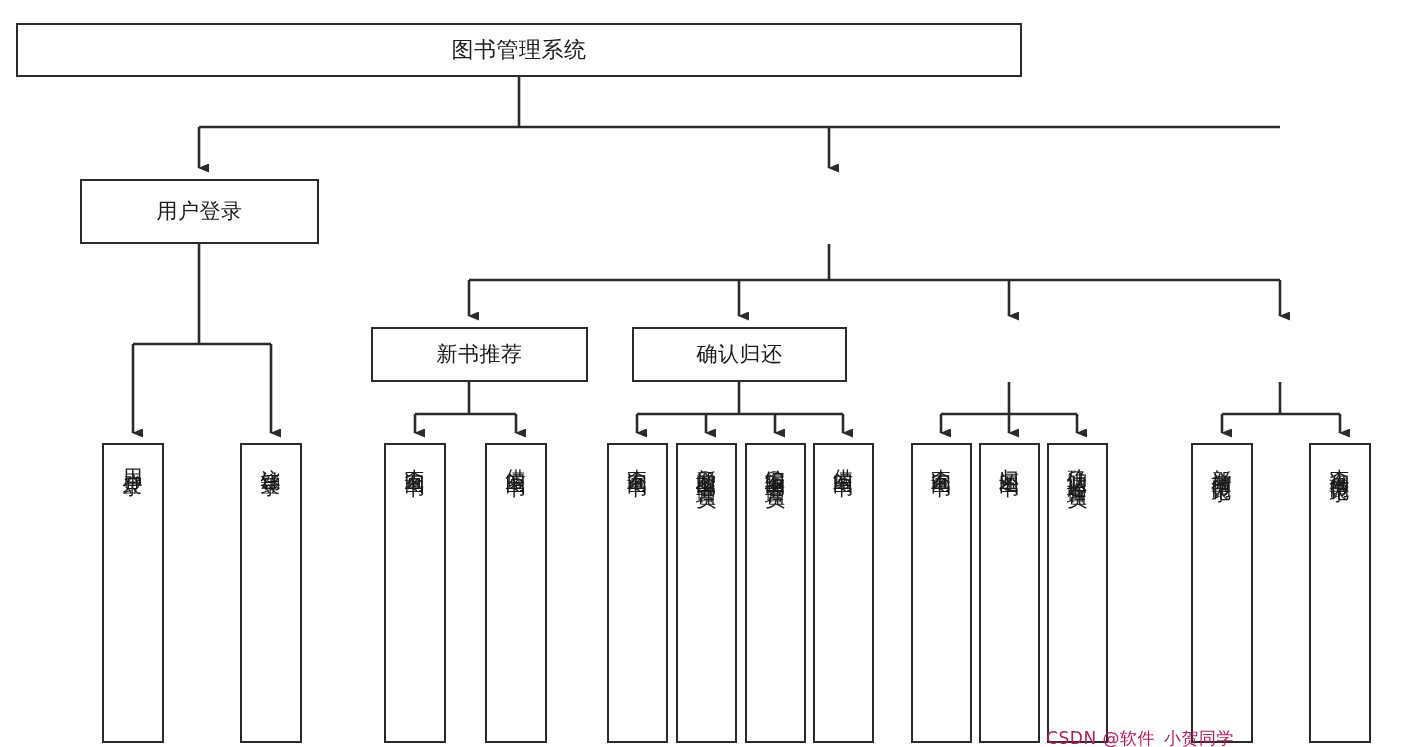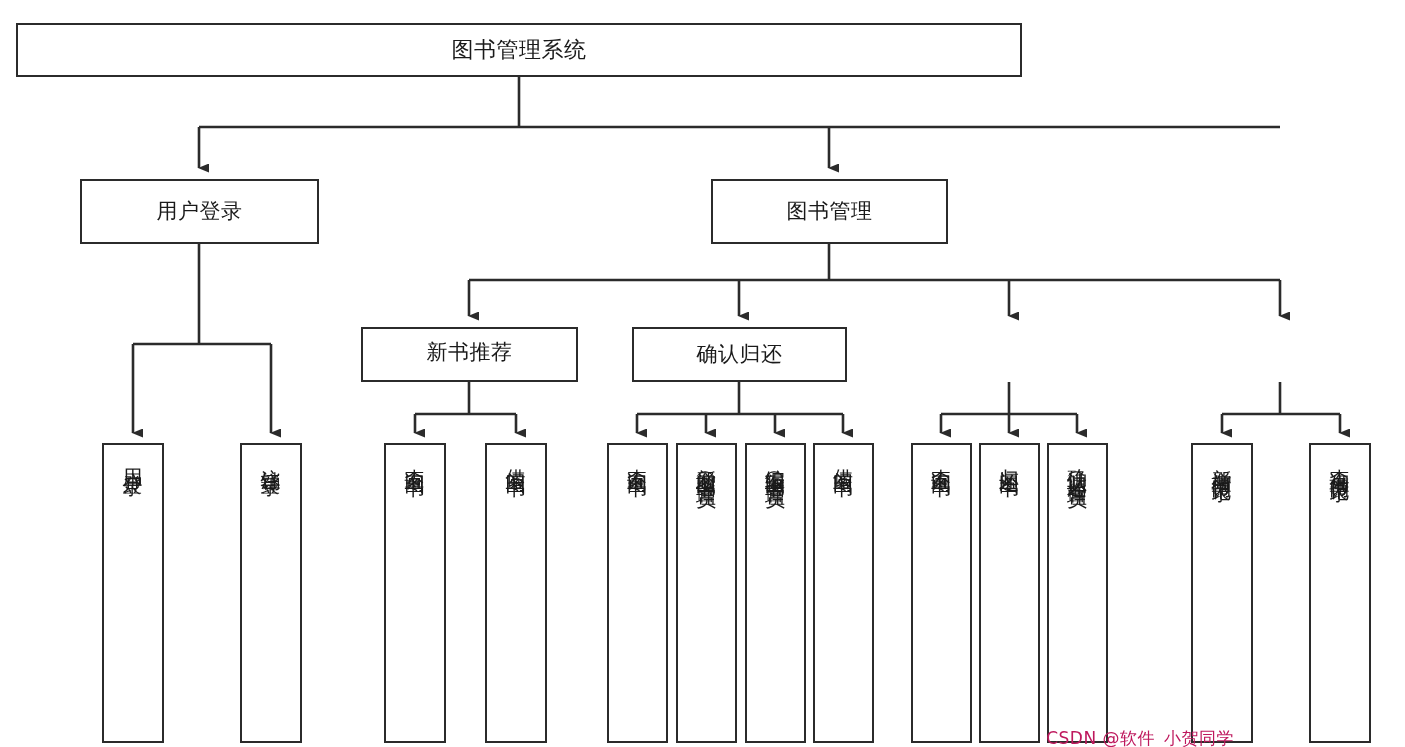--- a/index.html
+++ b/index.html
@@ -135,25 +135,22 @@
   </svg>
 
   <div class="node horizontal root" style="left:16px; top:14px; width:1006px; height:54px;">
     <span class="node-label">图书管理系统</span>
   </div>
 
   <div class="node horizontal" style="left:80px; top:170px; width:239px; height:65px;">
     <span class="node-label">用户登录</span>
   </div>
 
-  <div class="node horizontal" style="left:711px; top:170px; width:237px; height:65px;">
-    <span class="node-label">图书管理</span>
-  </div>
-
-  <div class="node horizontal" style="left:361px; top:318px; width:217px; height:55px;font-family:Liberation Mono, monospace;">
+
+  <div class="node horizontal" style="left:371px; top:318px; width:217px; height:55px;">
     <span class="node-label">新书推荐</span>
   </div>
 
   <div class="node horizontal" style="left:632px; top:318px; width:215px; height:55px;">
     <span class="node-label">确认归还</span>
   </div>
 
 
 
   <div class="node vertical" style="left:102px; top:434px; width:62px; height:300px;">

